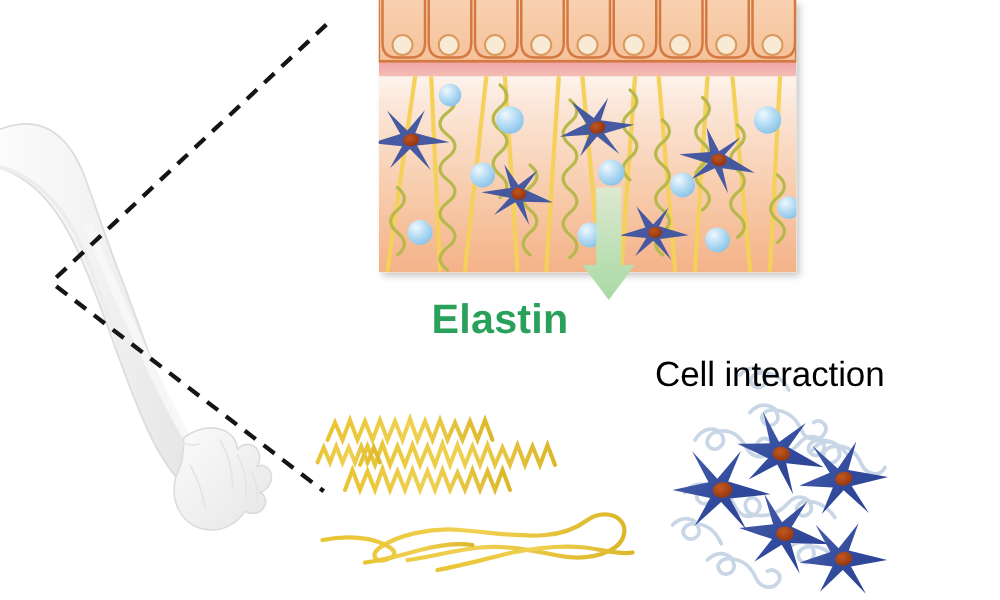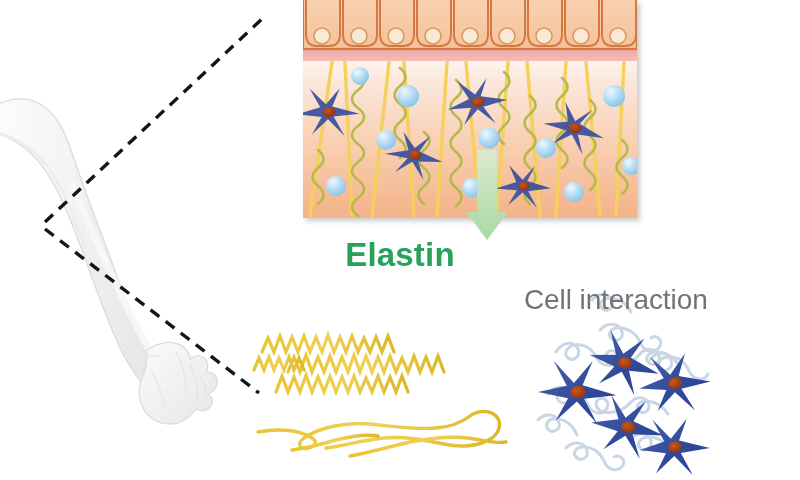--- a/index.html
+++ b/index.html
@@ -49,21 +49,21 @@
     left: 200px; top: 286px;
     font-size: 28px;
     font-weight: normal;
     color: #1b1b1b;
     letter-spacing: -0.1px;
   }
   #cell-interaction-label {
     left: 524px; top: 286px;
     font-size: 28px;
     font-weight: normal;
-    color: #737373;
+    color: #000000;
     letter-spacing: -0.1px;
   }
 </style>
 </head>
 <body>
 
 <div id="stage">
 
   <svg class="layer" viewBox="0 0 800 480" width="800" height="480">
     <defs>

